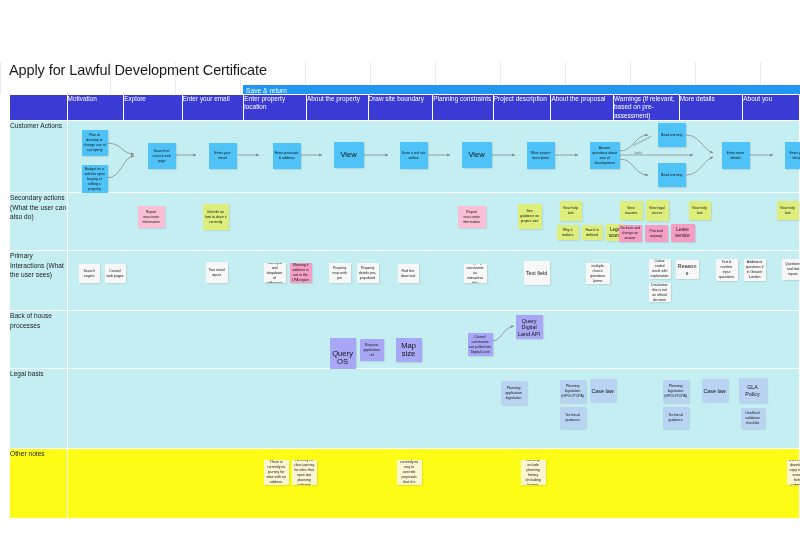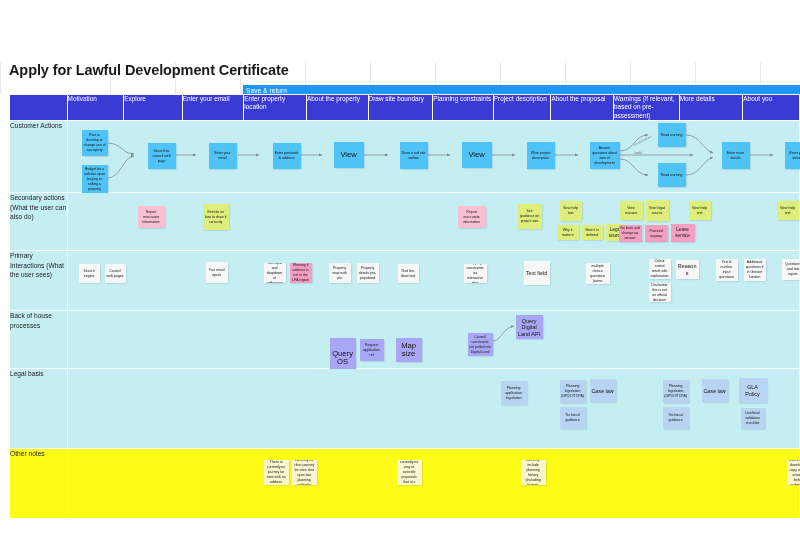--- a/index.html
+++ b/index.html
@@ -7,21 +7,21 @@
   body {
     font-family: "Liberation Sans", sans-serif;
     background:#ffffff;
     -webkit-font-smoothing: antialiased;
   }
   #sheet { position:relative; width:800px; height:533px; background:#fff; }
   .bg-col { position:absolute; top:62px; width:1px; height:32px; background:#ebebeb; }
 
   #title {
     position:absolute; left:9px; top:62px; width:500px; height:24px;
-    font-size:14.5px; font-weight:bold; color:#1a1a1a; letter-spacing:-0.1px;
+    font-size:14.5px; font-weight:normal; color:#1a1a1a; letter-spacing:-0.1px;
     white-space:nowrap;
   }
 
   
   #banner {
     position:absolute; background:#2196f3; color:#fff;
     font-size:6.6px; padding:2px 0 0 3px; overflow:hidden;
     letter-spacing:0.05px;
   }
 

